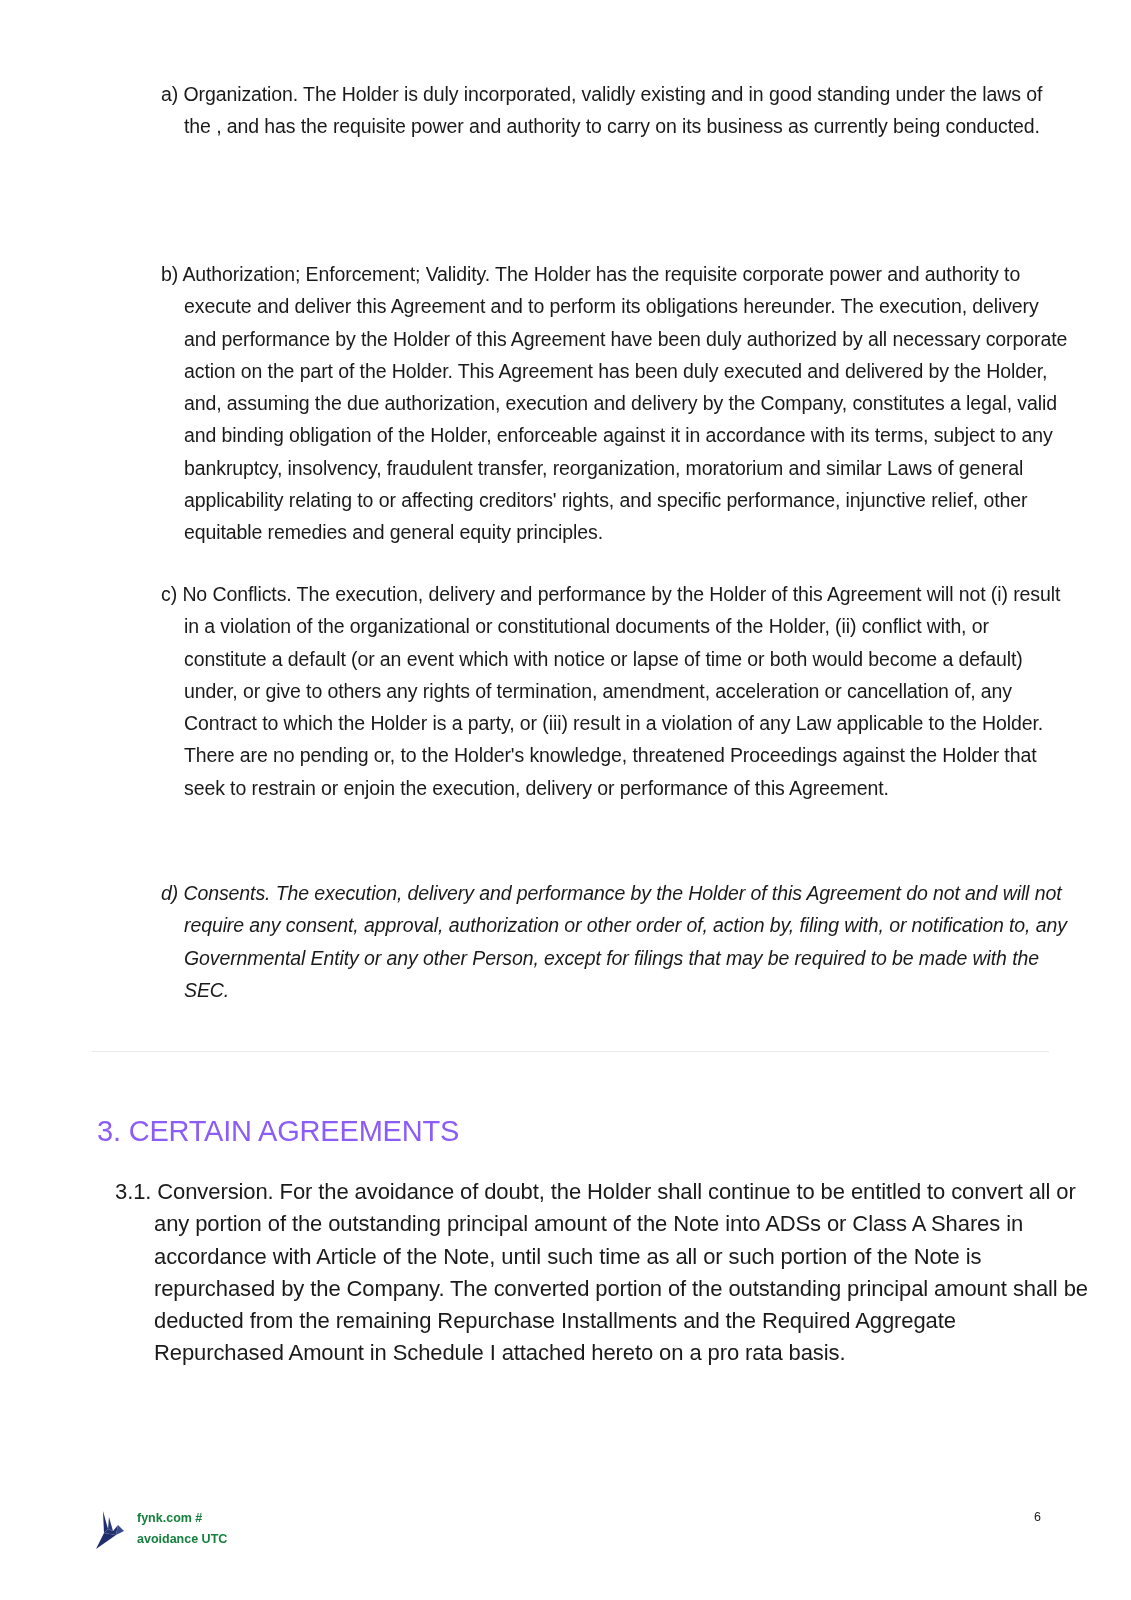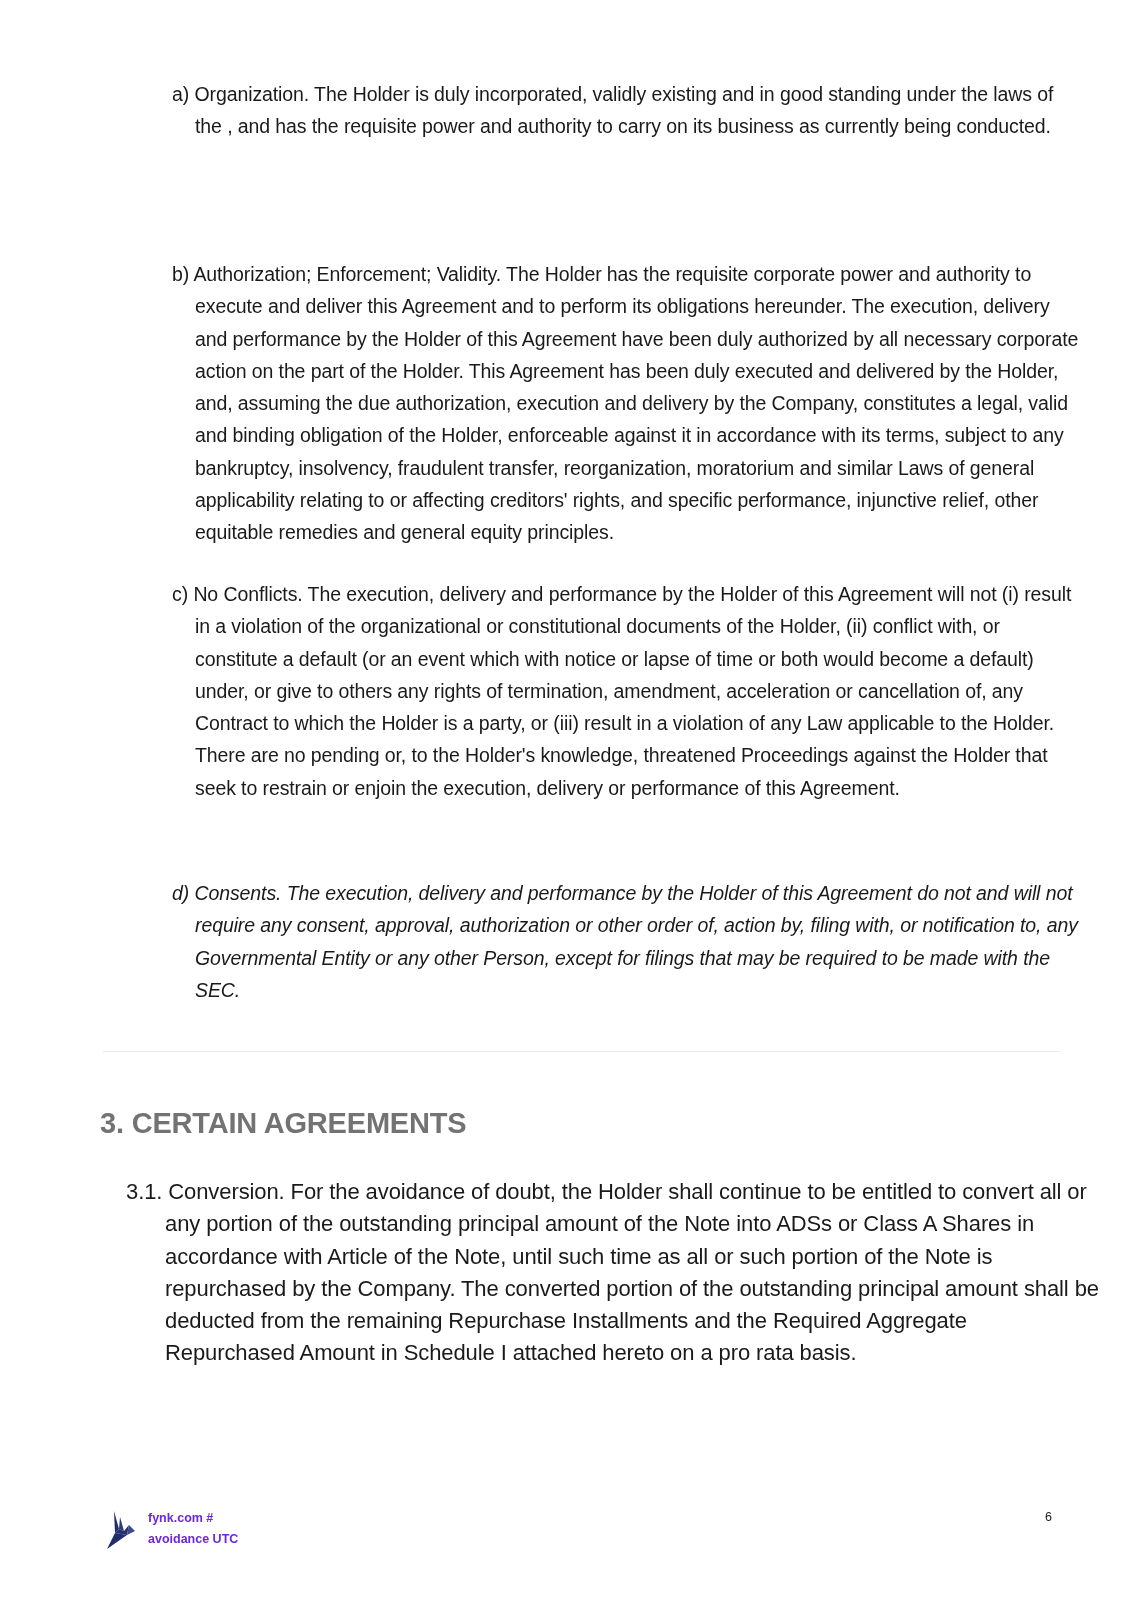--- a/index.html
+++ b/index.html
@@ -10,21 +10,21 @@
     body {
       width: 1131px;
       height: 1600px;
       position: relative;
       overflow: hidden;
       font-family: "Liberation Sans", "DejaVu Sans", sans-serif;
       color: #1a1a1a;
     }
     .page {
       position: absolute;
-      left: 15px; top: 0;
+      left: 4px; top: 0;
       width: 935px;
       height: 1600px;
     }
     .clause {
       position: absolute;
       left: 157px;
       width: 890px;
       font-size: 19.5px;
       line-height: 32.3px;
       letter-spacing: -0.1px;
@@ -44,25 +44,25 @@
       left: 88px;
       top: 1051px;
       width: 957px;
       height: 0;
       border-top: 1.5px solid #e9eaec;
     }
     .section-heading {
       position: absolute;
       left: 85px;
       top: 1107px;
-      margin: 0;
+      margin: 8px;
       font-size: 29px;
-      font-weight: bold;
+      font-weight: normal;
       letter-spacing: -0.2px;
-      color: #737373;
+      color: #8b5cf6;
     }
     #clause-31 {
       position: absolute;
       left: 111px;
       top: 1176px;
       width: 936px;
       font-size: 22px;
       line-height: 32.3px;
       padding-left: 39px;
       text-indent: -39px;
@@ -75,21 +75,21 @@
       width: 36px;
       height: 42px;
     }
     .footer-text {
       position: absolute;
       left: 133px;
       top: 1508px;
       font-size: 12.5px;
       line-height: 21px;
       font-weight: bold;
-      color: #6d28d9;
+      color: #15803d;
     }
     .page-number {
       position: absolute;
       left: 1030px;
       top: 1510px;
       font-size: 12.5px;
       color: #1a1a1a;
     }
   </style>
 </head>

